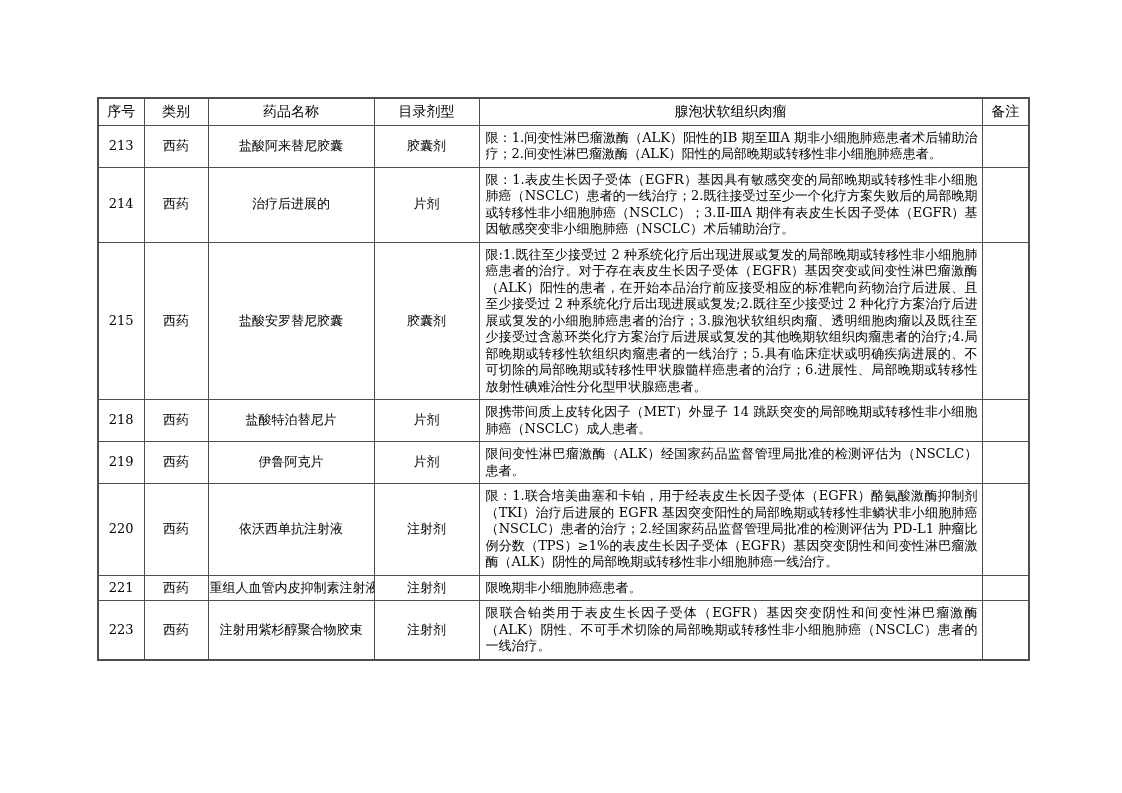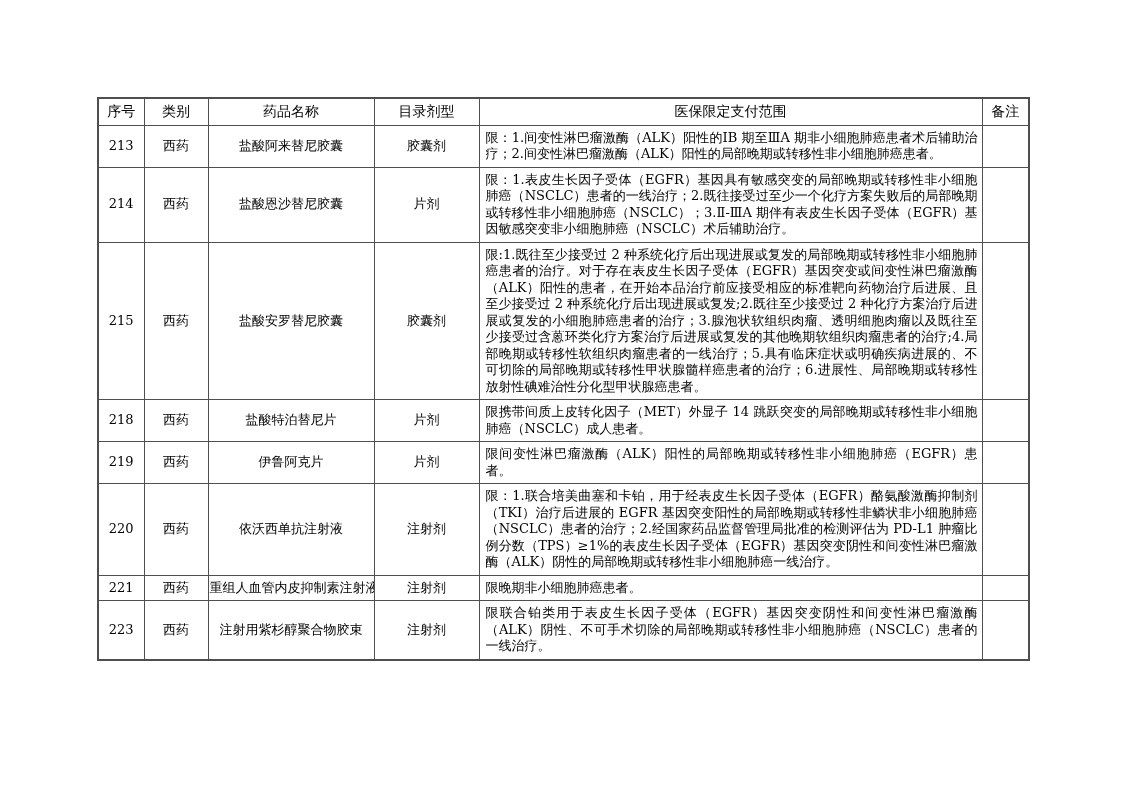--- a/index.html
+++ b/index.html
@@ -70,37 +70,37 @@
       <col style="width:105px">
       <col style="width:503px">
       <col style="width:47px">
     </colgroup>
     <thead>
       <tr>
         <th>序号</th>
         <th>类别</th>
         <th>药品名称</th>
         <th>目录剂型</th>
-        <th>医保限定支付范围</th>
+        <th>腺泡状软组织肉瘤</th>
         <th>备注</th>
       </tr>
     </thead>
     <tbody>
         <tr>
       <td class="c">213</td>
       <td class="c">西药</td>
       <td class="name-cell">盐酸阿来替尼胶囊</td>
       <td class="c">胶囊剂</td>
       <td class="scope-cell">限：1.间变性淋巴瘤激酶（ALK）阳性的ⅠB 期至ⅢA 期非小细胞肺癌患者术后辅助治疗；2.间变性淋巴瘤激酶（ALK）阳性的局部晚期或转移性非小细胞肺癌患者。</td>
       <td class="c"></td>
     </tr>
         <tr>
       <td class="c">214</td>
       <td class="c">西药</td>
-      <td class="name-cell">盐酸恩沙替尼胶囊</td>
+      <td class="name-cell">治疗后进展的</td>
       <td class="c">片剂</td>
       <td class="scope-cell">限：1.表皮生长因子受体（EGFR）基因具有敏感突变的局部晚期或转移性非小细胞肺癌（NSCLC）患者的一线治疗；2.既往接受过至少一个化疗方案失败后的局部晚期或转移性非小细胞肺癌（NSCLC）；3.Ⅱ-ⅢA 期伴有表皮生长因子受体（EGFR）基因敏感突变非小细胞肺癌（NSCLC）术后辅助治疗。</td>
       <td class="c"></td>
     </tr>
         <tr>
       <td class="c">215</td>
       <td class="c">西药</td>
       <td class="name-cell">盐酸安罗替尼胶囊</td>
       <td class="c">胶囊剂</td>
       <td class="scope-cell">限:1.既往至少接受过 2 种系统化疗后出现进展或复发的局部晚期或转移性非小细胞肺癌患者的治疗。对于存在表皮生长因子受体（EGFR）基因突变或间变性淋巴瘤激酶（ALK）阳性的患者，在开始本品治疗前应接受相应的标准靶向药物治疗后进展、且至少接受过 2 种系统化疗后出现进展或复发;2.既往至少接受过 2 种化疗方案治疗后进展或复发的小细胞肺癌患者的治疗；3.腺泡状软组织肉瘤、透明细胞肉瘤以及既往至少接受过含蒽环类化疗方案治疗后进展或复发的其他晚期软组织肉瘤患者的治疗;4.局部晚期或转移性软组织肉瘤患者的一线治疗；5.具有临床症状或明确疾病进展的、不可切除的局部晚期或转移性甲状腺髓样癌患者的治疗；6.进展性、局部晚期或转移性放射性碘难治性分化型甲状腺癌患者。</td>
@@ -112,21 +112,21 @@
       <td class="name-cell">盐酸特泊替尼片</td>
       <td class="c">片剂</td>
       <td class="scope-cell">限携带间质上皮转化因子（MET）外显子 14 跳跃突变的局部晚期或转移性非小细胞肺癌（NSCLC）成人患者。</td>
       <td class="c"></td>
     </tr>
         <tr>
       <td class="c">219</td>
       <td class="c">西药</td>
       <td class="name-cell">伊鲁阿克片</td>
       <td class="c">片剂</td>
-      <td class="scope-cell">限间变性淋巴瘤激酶（ALK）阳性的局部晚期或转移性非小细胞肺癌（EGFR）患者。</td>
+      <td class="scope-cell">限间变性淋巴瘤激酶（ALK）经国家药品监督管理局批准的检测评估为（NSCLC）患者。</td>
       <td class="c"></td>
     </tr>
         <tr>
       <td class="c">220</td>
       <td class="c">西药</td>
       <td class="name-cell">依沃西单抗注射液</td>
       <td class="c">注射剂</td>
       <td class="scope-cell">限：1.联合培美曲塞和卡铂，用于经表皮生长因子受体（EGFR）酪氨酸激酶抑制剂（TKI）治疗后进展的 EGFR 基因突变阳性的局部晚期或转移性非鳞状非小细胞肺癌（NSCLC）患者的治疗；2.经国家药品监督管理局批准的检测评估为 PD-L1 肿瘤比例分数（TPS）≥1%的表皮生长因子受体（EGFR）基因突变阴性和间变性淋巴瘤激酶（ALK）阴性的局部晚期或转移性非小细胞肺癌一线治疗。</td>
       <td class="c"></td>
     </tr>

